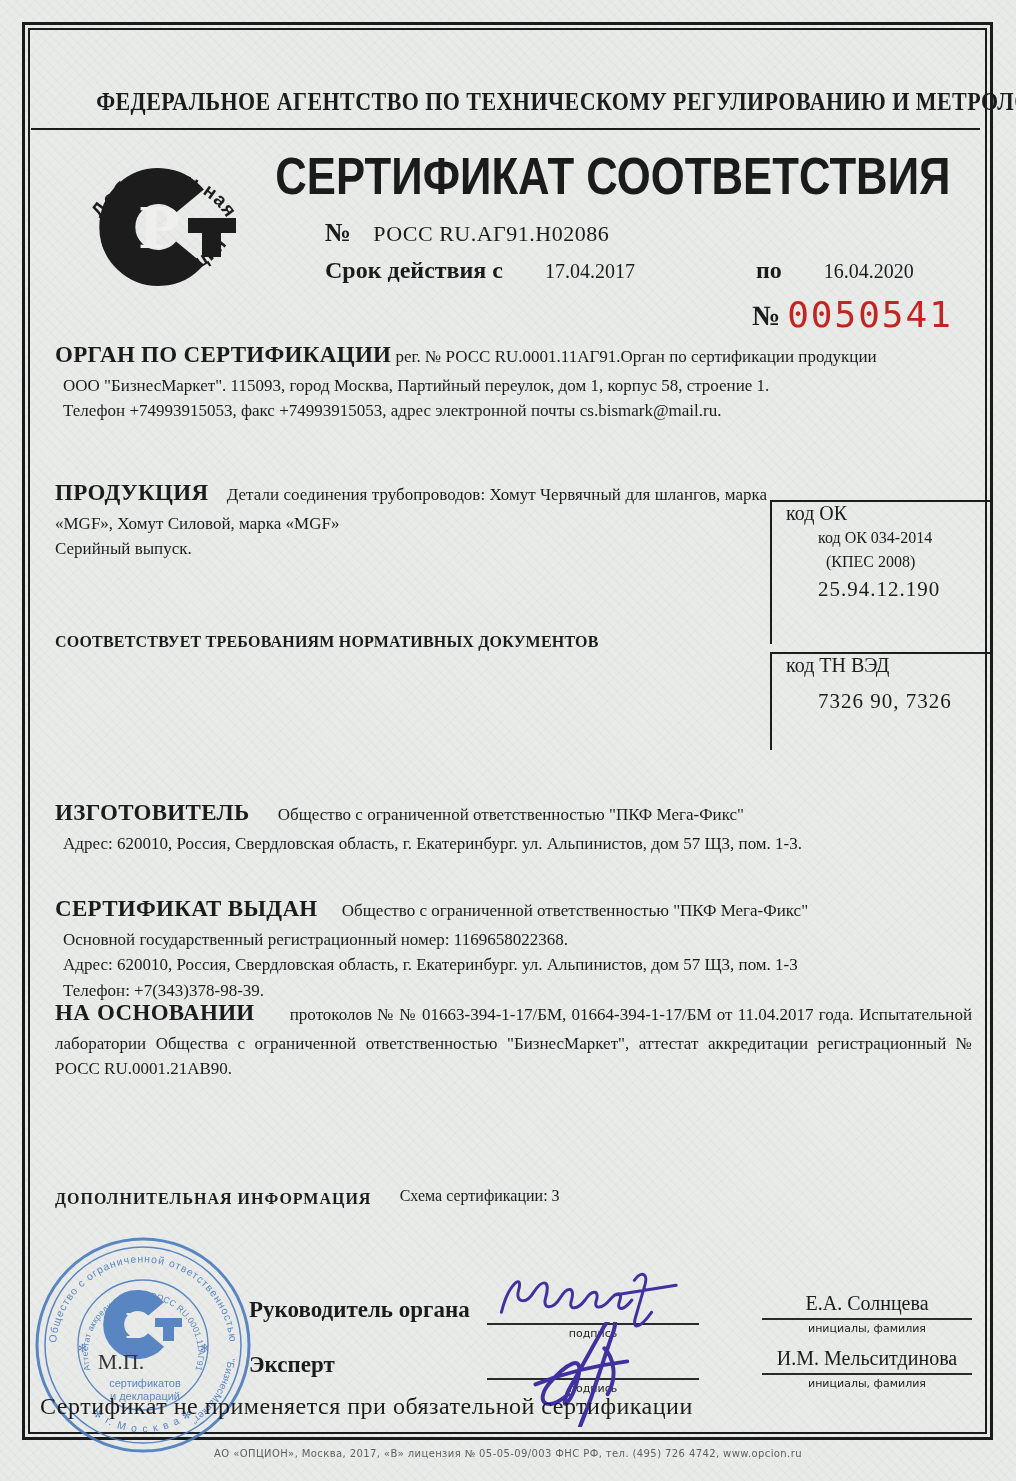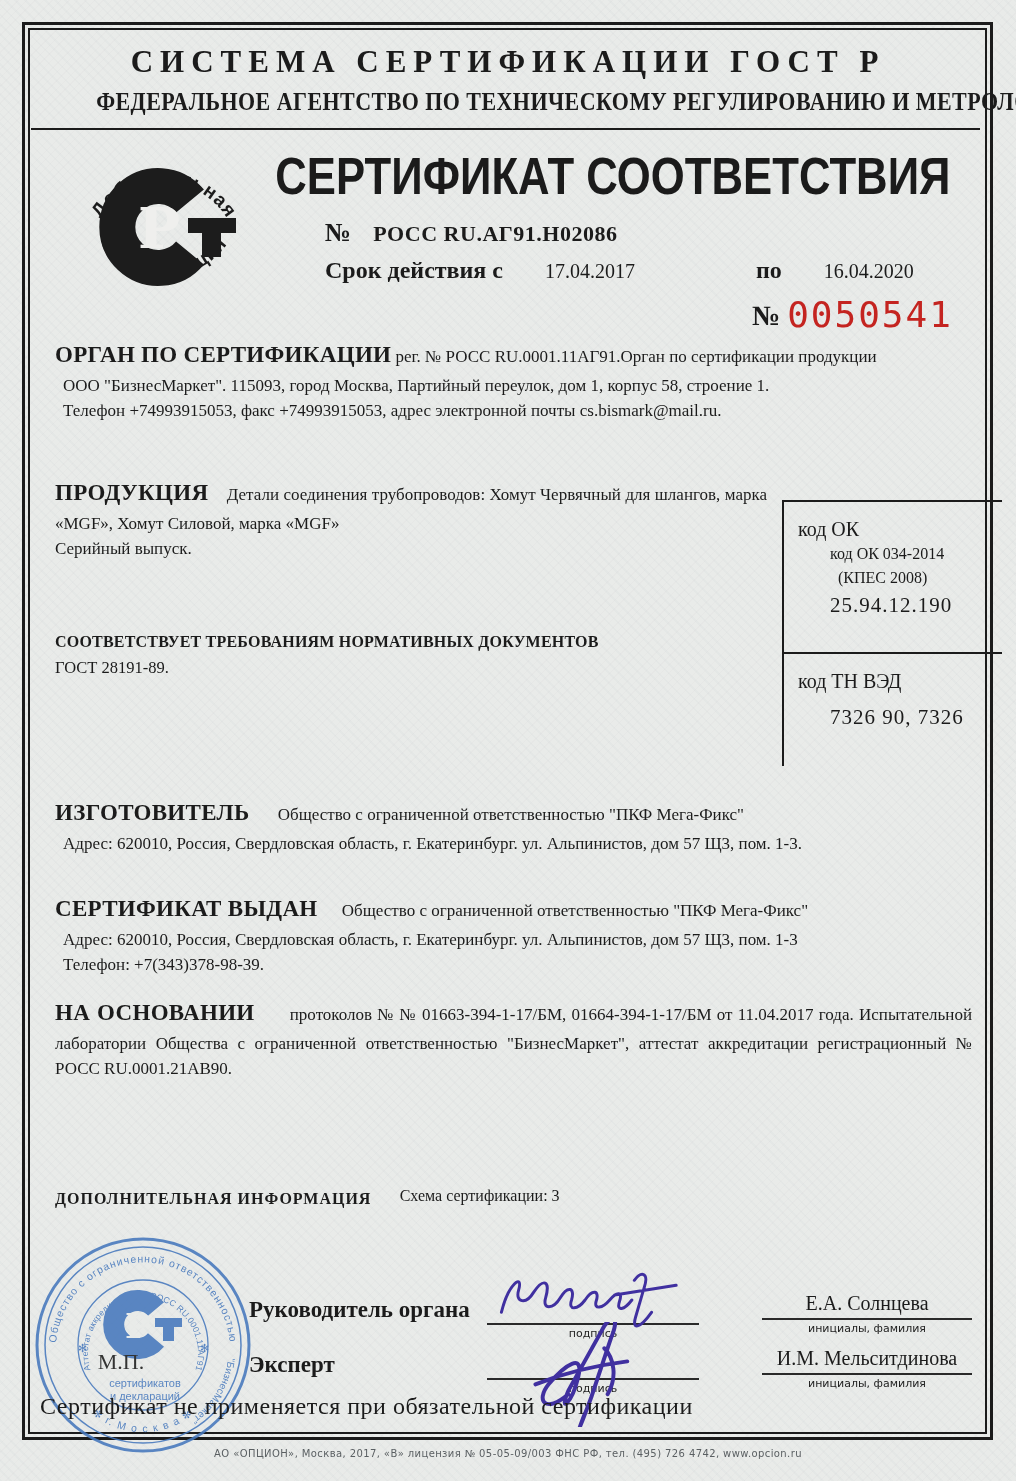--- a/index.html
+++ b/index.html
@@ -18,29 +18,29 @@
   .abs{position:absolute;}
   .frame{position:absolute;left:22px;top:22px;width:965px;height:1412px;border:3px solid #1b1b1b;}
   .frame-inner{position:absolute;inset:3px;border:2px solid #1b1b1b;pointer-events:none;}
   .header-rule{position:absolute;left:31px;top:128px;width:949px;height:2px;background:#1b1b1b;}
   .hline1{left:40px;top:44px;width:936px;text-align:center;font-size:31px;font-weight:bold;letter-spacing:7px;}
   .hline2{left:40px;top:88px;width:936px;text-align:center;font-size:25px;font-weight:bold;transform:scaleX(.88);transform-origin:center;white-space:nowrap;letter-spacing:0.5px;}
   .doc-title{left:250px;top:148px;width:722px;text-align:center;font-family:"Liberation Sans",sans-serif;
     font-weight:bold;font-size:47px;letter-spacing:0px;transform:scaleX(.93) scaleY(1.12);transform-origin:center;white-space:nowrap;}
   .no-label{font-weight:bold;font-size:26px;}
   .cert-no-row{left:325px;top:218px;font-size:22px;}
-  .cert-no-val{font-size:22px;margin-left:22px;letter-spacing:0.5px;font-weight:bold;}
+  .cert-no-val{font-size:22px;margin-left:22px;letter-spacing:0.5px;}
   .validity-row{left:325px;top:257px;font-size:24px;font-weight:bold;}
   .validity-row .date{font-weight:normal;font-size:20px;}
   .blank-no{left:752px;top:294px;font-size:28px;font-weight:bold;}
   .blank-no .digits{font-family:"DejaVu Sans Mono",monospace;font-weight:normal;font-size:36px;color:#c42420;letter-spacing:2px;vertical-align:-2px;}
   .sec{line-height:1.5;font-size:17px;text-align:left;}
   .sec .h{font-weight:bold;font-size:23px;letter-spacing:0.3px;}
   .sec .h2{font-weight:bold;font-size:16px;letter-spacing:0.2px;}
-  .codebox{border-left:2px solid #1b1b1b;border-top:2px solid #1b1b1b;padding:16px 0 0 14px;margin-left:12px;}
+  .codebox{border-left:2px solid #1b1b1b;border-top:2px solid #1b1b1b;padding:0 0 0 14px;}
   .codebox .cb-label{font-size:20px;}
   .codebox .cb-sub{font-size:16px;margin-left:32px;margin-top:4px;}
   .codebox .cb-sub2{font-size:16px;margin-left:40px;margin-top:6px;}
   .codebox .cb-val{font-size:21px;margin-left:32px;margin-top:6px;letter-spacing:1px;}
   .sig-label{font-size:23px;font-weight:bold;white-space:nowrap;}
   .sig-line{border-bottom:2px solid #2a2a2a;}
   .sig-caption{font-family:"DejaVu Sans",sans-serif;font-size:11px;color:#222;text-align:center;}
   .sig-name{font-size:20px;text-align:center;white-space:nowrap;}
   .footer-note{left:40px;top:1393px;width:936px;text-align:left;font-size:24px;letter-spacing:0.5px;z-index:5;}
   .fine-print{left:0;top:1448px;width:1016px;text-align:center;font-family:"DejaVu Sans",sans-serif;font-size:10px;color:#5a5f62;letter-spacing:0.4px;}
@@ -50,21 +50,20 @@
 </head>
 <body>
 
 <div class="page">
 
   <div class="frame">
     <div class="frame-inner"></div>
   </div>
   <div class="header-rule"></div>
 
-  <div class="abs hline1">СИСТЕМА СЕРТИФИКАЦИИ ГОСТ Р</div>
   <div class="abs hline2">ФЕДЕРАЛЬНОЕ АГЕНТСТВО ПО ТЕХНИЧЕСКОМУ РЕГУЛИРОВАНИЮ И МЕТРОЛОГИИ</div>
 
   <svg class="abs" style="left:66px;top:140px;" width="196" height="170" viewBox="0 0 196 170">
     <defs>
       <path id="logoTop" d="M 26 100 A 74 74 0 0 1 170 100" fill="none"></path>
       <path id="logoBot" d="M 22 76 A 78 78 0 0 0 174 76" fill="none"></path>
     </defs>
     <text font-family="Liberation Sans,sans-serif" font-size="19" font-weight="bold" fill="#1b1b1b" letter-spacing="1">
       <textPath href="#logoTop" startOffset="50%" text-anchor="middle">Добровольная</textPath>
     </text>
@@ -110,37 +109,37 @@
 
   <div class="abs codebox" style="left:770px;top:500px;width:204px;height:142px;">
     <div class="cb-label">код ОК</div>
     <div class="cb-sub">код ОК 034-2014</div>
     <div class="cb-sub2">(КПЕС 2008)</div>
     <div class="cb-val">25.94.12.190</div>
   </div>
 
   <div class="abs sec" style="left:55px;top:630px;width:710px;">
     <div class="h2">СООТВЕТСТВУЕТ ТРЕБОВАНИЯМ НОРМАТИВНЫХ ДОКУМЕНТОВ</div>
-    <div style="font-size:16.5px;margin-top:2px;">ГОСТ 28191-89.</div>
   </div>
 
   <div class="abs codebox" style="left:770px;top:652px;width:204px;height:96px;">
     <div class="cb-label">код ТН ВЭД</div>
     <div class="cb-val" style="margin-top:12px;">7326 90, 7326</div>
   </div>
 
   <div class="abs sec" style="left:55px;top:796px;width:915px;">
     <span class="h" style="margin-right:24px;">ИЗГОТОВИТЕЛЬ</span>
     <span>Общество с ограниченной ответственностью "ПКФ Мега-Фикс"</span>
     <div style="margin-left:8px;">Адрес: 620010, Россия, Свердловская область, г. Екатеринбург. ул. Альпинистов, дом 57 Щ3, пом. 1-3.</div>
   </div>
 
   <div class="abs sec" style="left:55px;top:892px;width:915px;">
     <span class="h" style="margin-right:20px;">СЕРТИФИКАТ ВЫДАН</span>
     <span>Общество с ограниченной ответственностью "ПКФ Мега-Фикс"</span>
+    <div style="margin-left:8px;">Основной государственный регистрационный номер: 1169658022368.</div>
     <div style="margin-left:8px;">Адрес: 620010, Россия, Свердловская область, г. Екатеринбург. ул. Альпинистов, дом 57 Щ3, пом. 1-3</div>
     <div style="margin-left:8px;">Телефон: +7(343)378-98-39.</div>
   </div>
 
   <div class="abs sec" style="left:55px;top:996px;width:917px;text-align:justify;">
     <span class="h" style="margin-right:30px;">НА ОСНОВАНИИ</span>
     <span>протоколов  №  №  01663-394-1-17/БМ,  01664-394-1-17/БМ  от  11.04.2017  года.  Испытательной лаборатории Общества с ограниченной ответственностью "БизнесМаркет", аттестат аккредитации регистрационный № РОСС RU.0001.21АВ90.</span>
   </div>
 
   <div class="abs sec" style="left:55px;top:1184px;width:915px;">

